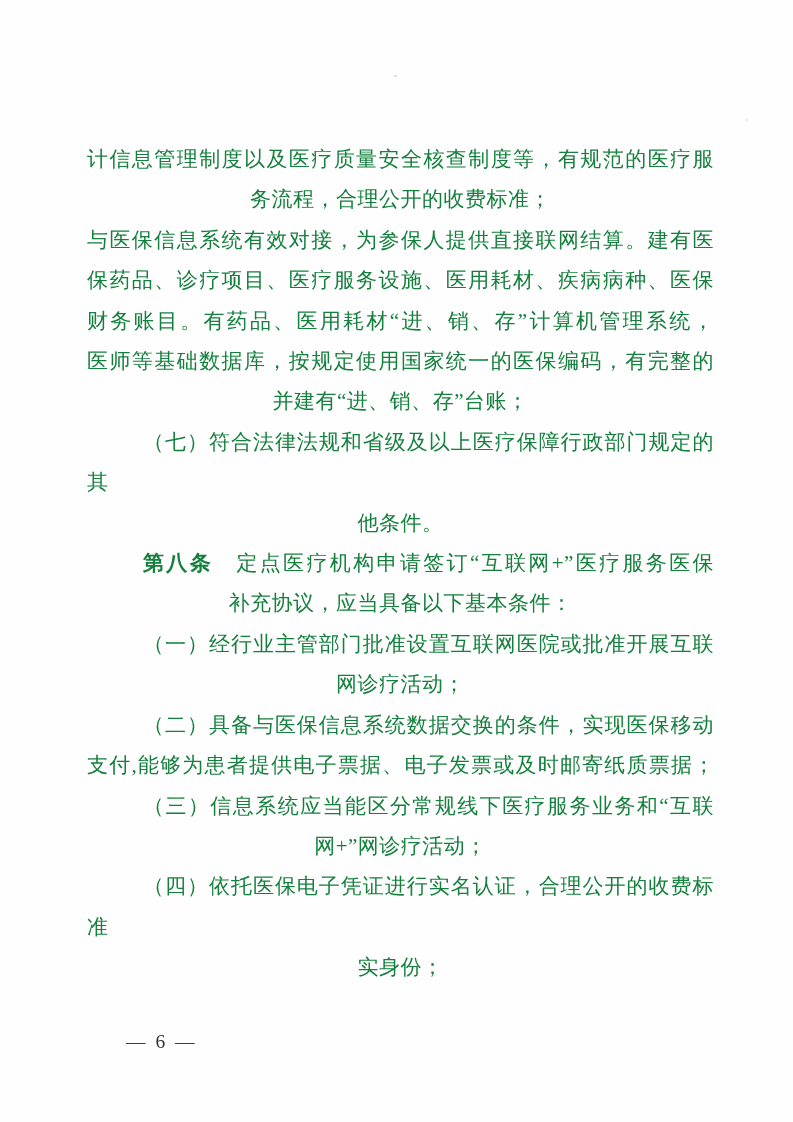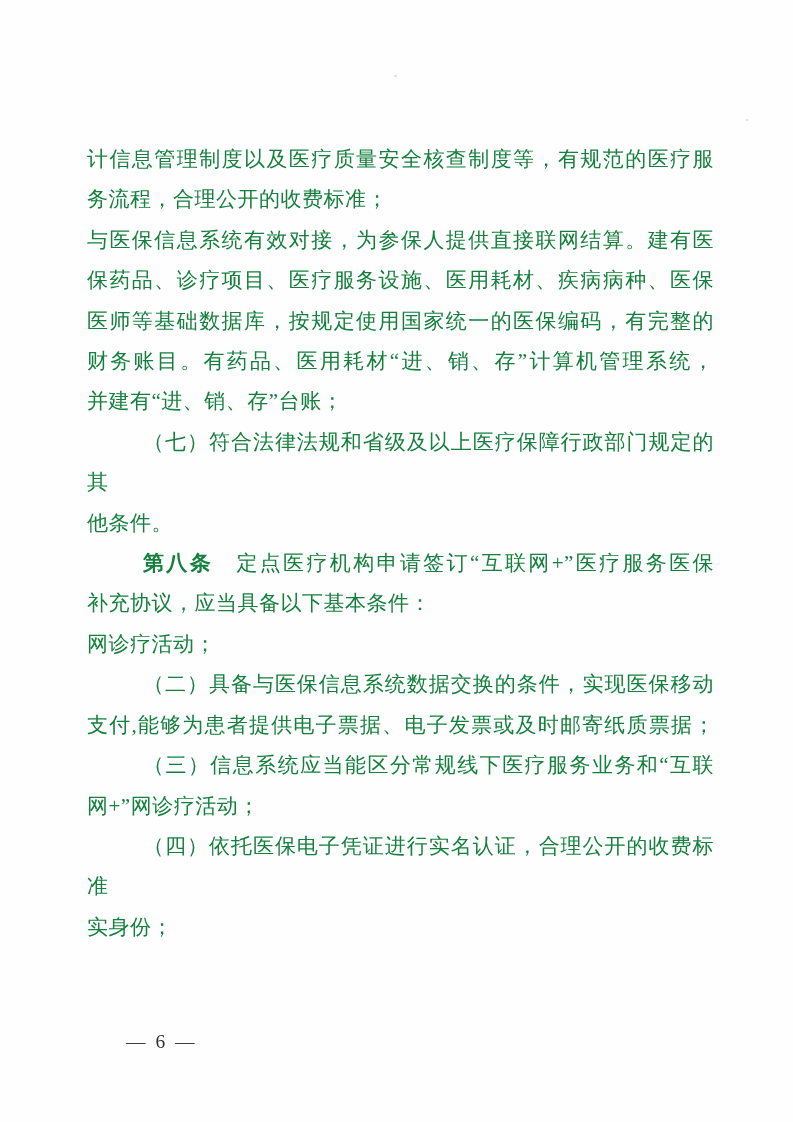--- a/index.html
+++ b/index.html
@@ -20,20 +20,21 @@
     left: 87px;
     top: 139px;
     width: 627px;
     color: #15803d;
     font-size: 21px;
     line-height: 40.4px;
     letter-spacing: 0.5px;
   }
   .line {
     min-height: 40.4px;
+    text-align: center;
   }
   .line.just {
     text-align: justify;
     text-align-last: justify;
     text-justify: inter-character;
   }
   .line.ind {
     text-indent: 56px;
   }
   .line.tight {
@@ -68,27 +69,28 @@
   <div class="speck s1"></div>
   <div class="speck s2"></div>
   <div class="speck s3"></div>
 
   <div class="text-body">
 
   <div class="line just"><span>计信息管理制度以及医疗质量安全核查制度等，有规范的医疗服</span></div>
       <div class="line"><span>务流程，合理公开的收费标准；</span></div>
       <div class="line just"><span>与医保信息系统有效对接，为参保人提供直接联网结算。建有医</span></div>
       <div class="line just"><span>保药品、诊疗项目、医疗服务设施、医用耗材、疾病病种、医保</span></div>
+      <div class="line just"><span>财务账目。有药品、医用耗材“进、销、存”计算机管理系统，</span></div>
       <div class="line just"><span>医师等基础数据库，按规定使用国家统一的医保编码，有完整的</span></div>
-      <div class="line just"><span>财务账目。有药品、医用耗材“进、销、存”计算机管理系统，</span></div>
       <div class="line"><span>并建有“进、销、存”台账；</span></div>
       <div class="line ind just"><span>（七）符合法律法规和省级及以上医疗保障行政部门规定的其</span></div>
       <div class="line"><span>他条件。</span></div>
       <div class="line ind just"><span class="b">第八条</span><span>　定点医疗机构申请签订“互联网+”医疗服务医保</span></div>
       <div class="line"><span>补充协议，应当具备以下基本条件：</span></div>
+      <div class="line ind just"><span>（一）经行业主管部门批准设置互联网医院或批准开展互联</span></div>
       <div class="line"><span>网诊疗活动；</span></div>
       <div class="line ind just"><span>（二）具备与医保信息系统数据交换的条件，实现医保移动</span></div>
       <div class="line just tight"><span>支付,能够为患者提供电子票据、电子发票或及时邮寄纸质票据；</span></div>
       <div class="line ind just"><span>（三）信息系统应当能区分常规线下医疗服务业务和“互联</span></div>
       <div class="line"><span>网+”网诊疗活动；</span></div>
       <div class="line ind just"><span>（四）依托医保电子凭证进行实名认证，合理公开的收费标准</span></div>
       <div class="line"><span>实身份；</span></div>
     </div>
 
   <div class="footer-pageno">— 6 —</div>

